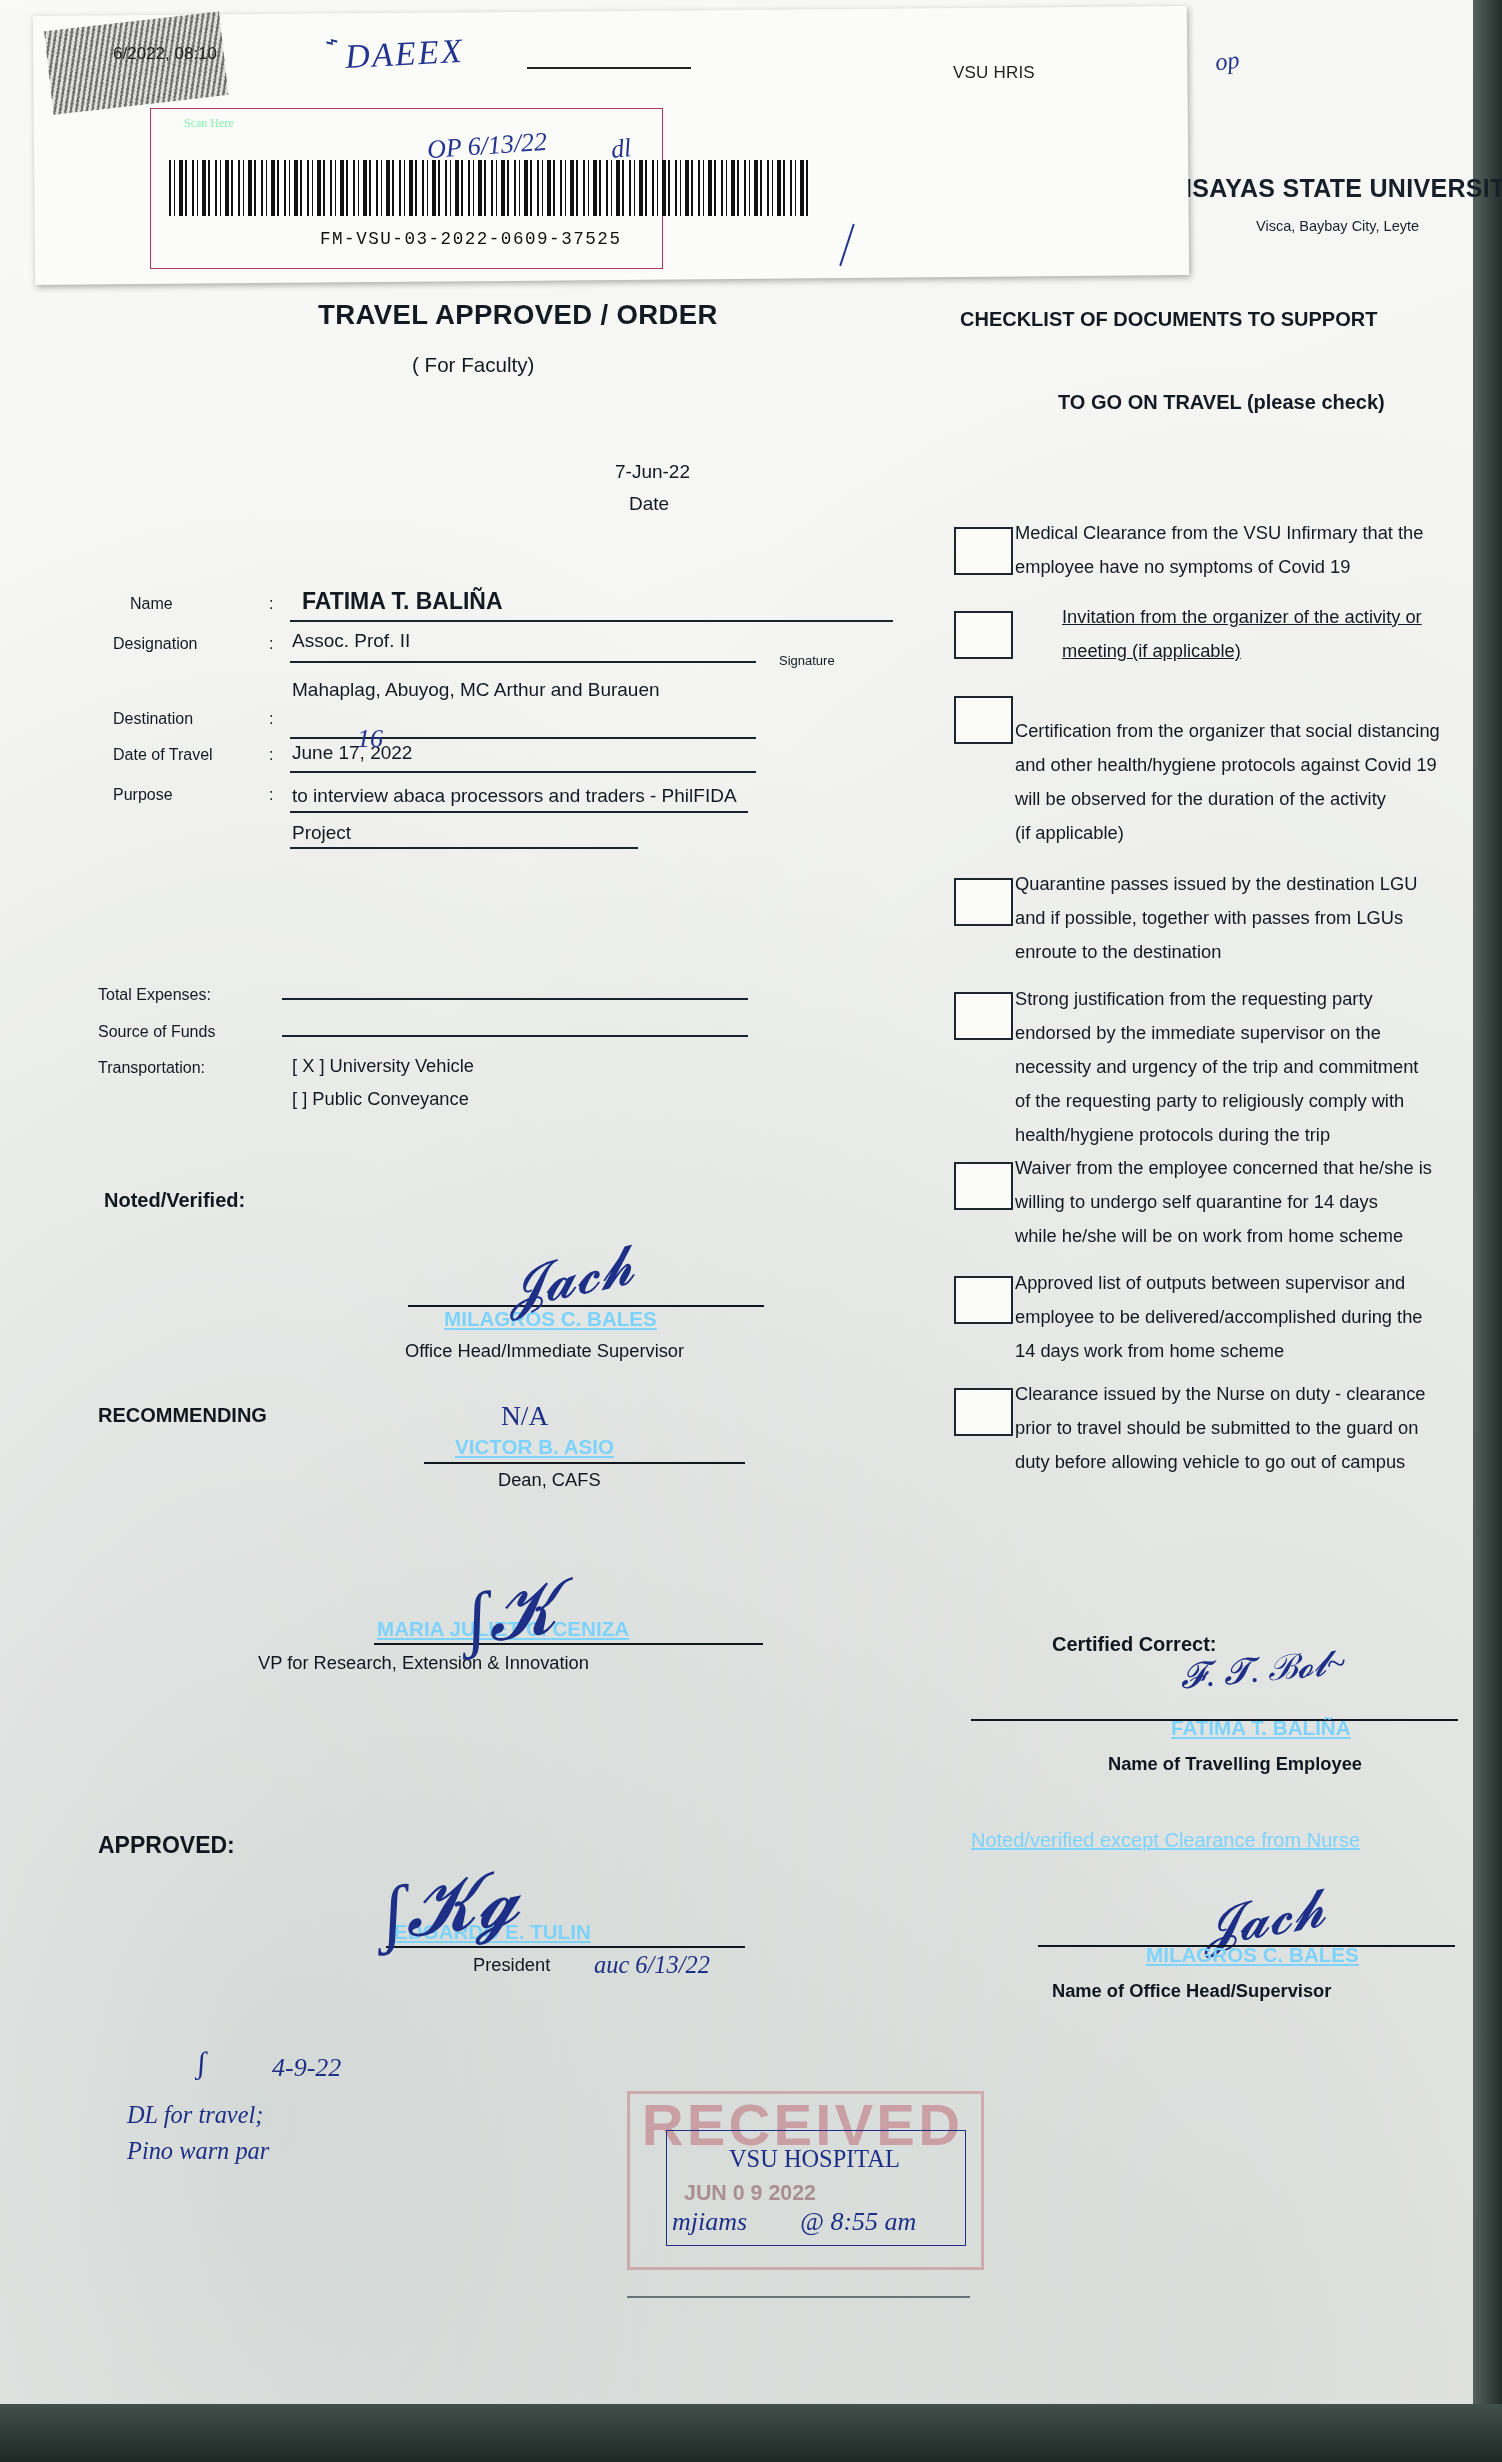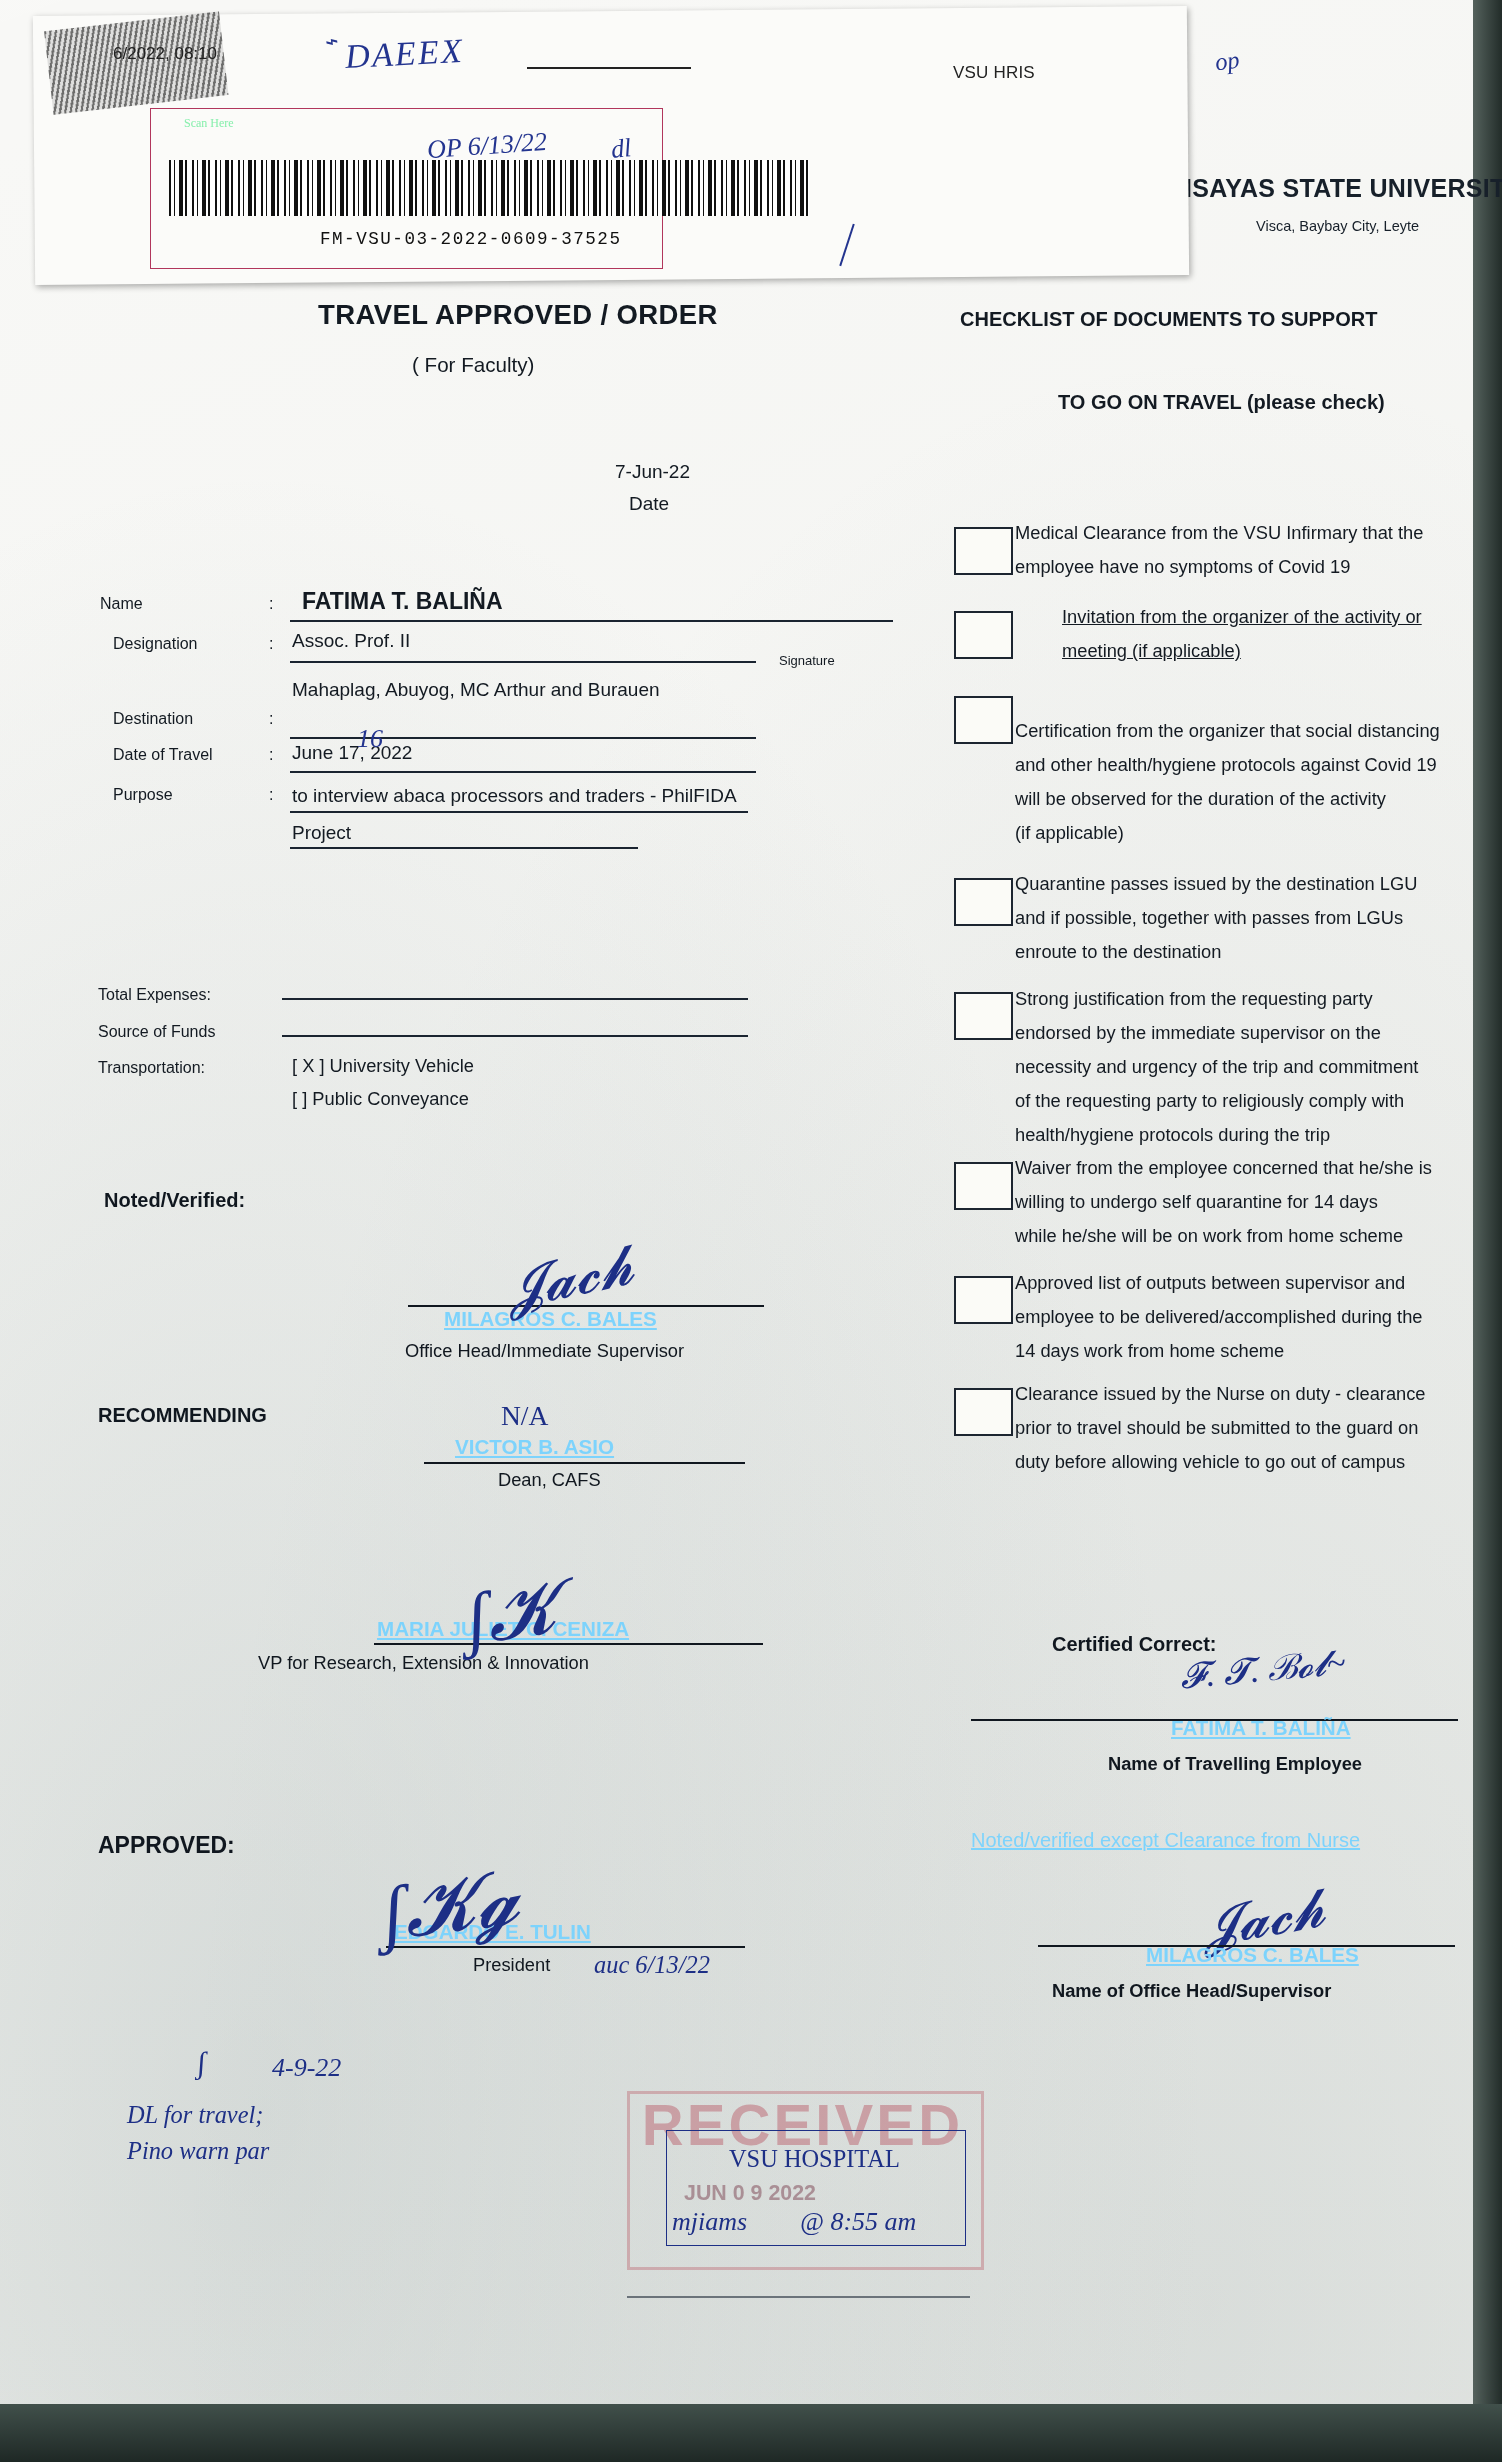--- a/index.html
+++ b/index.html
@@ -197,21 +197,21 @@
 <div class="hand" id="hw-op2">op</div>
 
 <div id="tro-title">TRAVEL APPROVED / ORDER</div>
 <div id="tro-sub">( For Faculty)</div>
 <div id="date-val">7-Jun-22</div>
 <div id="date-lbl">Date</div>
 
 <div id="cl-title1">CHECKLIST OF DOCUMENTS TO SUPPORT</div>
 <div id="cl-title2">TO GO ON TRAVEL (please check)</div>
 
-<div class="fld-lbl" style="left:100px;top:595px;">Name</div>
+<div class="fld-lbl" style="left:130px;top:595px;">Name</div>
 <div class="fld-colon" style="left:269px;top:595px;">:</div>
 <div class="fld-val" id="name-val" style="position:absolute;">FATIMA T. BALIÑA</div>
 <div class="fld-rule" style="left:290px;top:620px;width:603px;"></div>
 <div id="sig-word">Signature</div>
 
 <div class="fld-lbl" style="left:113px;top:635px;">Designation</div>
 <div class="fld-colon" style="left:269px;top:635px;">:</div>
 <div class="fld-val" style="left:292px;top:630px;">Assoc. Prof. II</div>
 <div class="fld-rule" style="left:290px;top:661px;width:466px;"></div>
 

